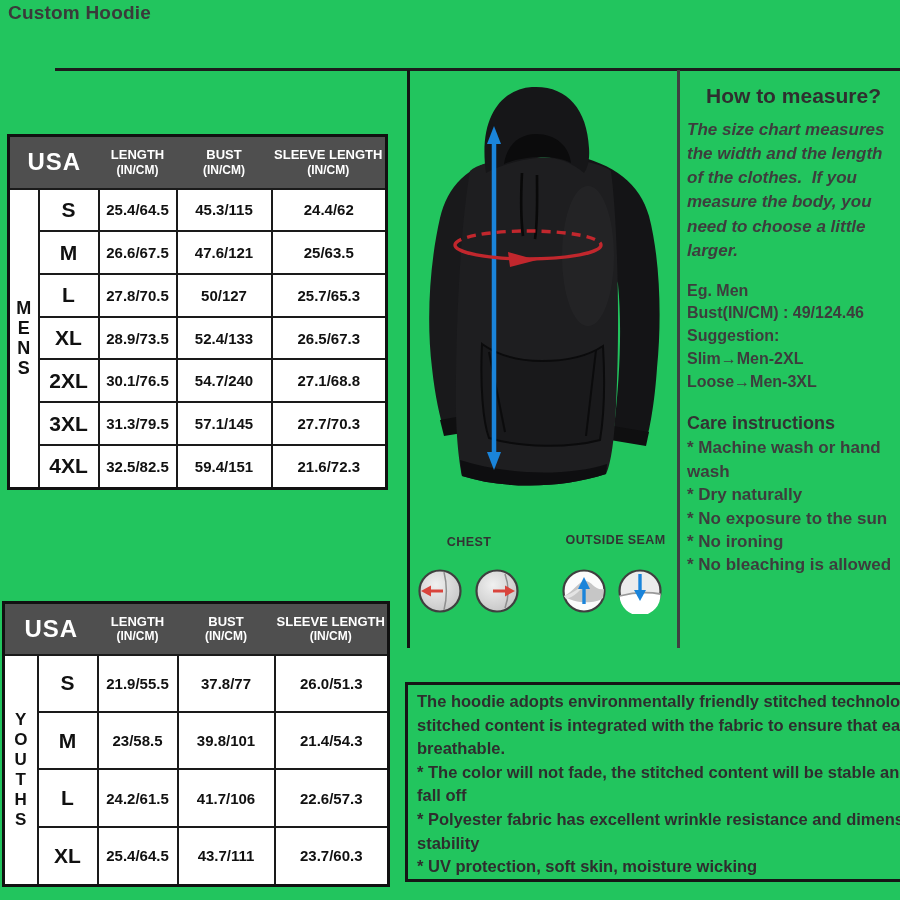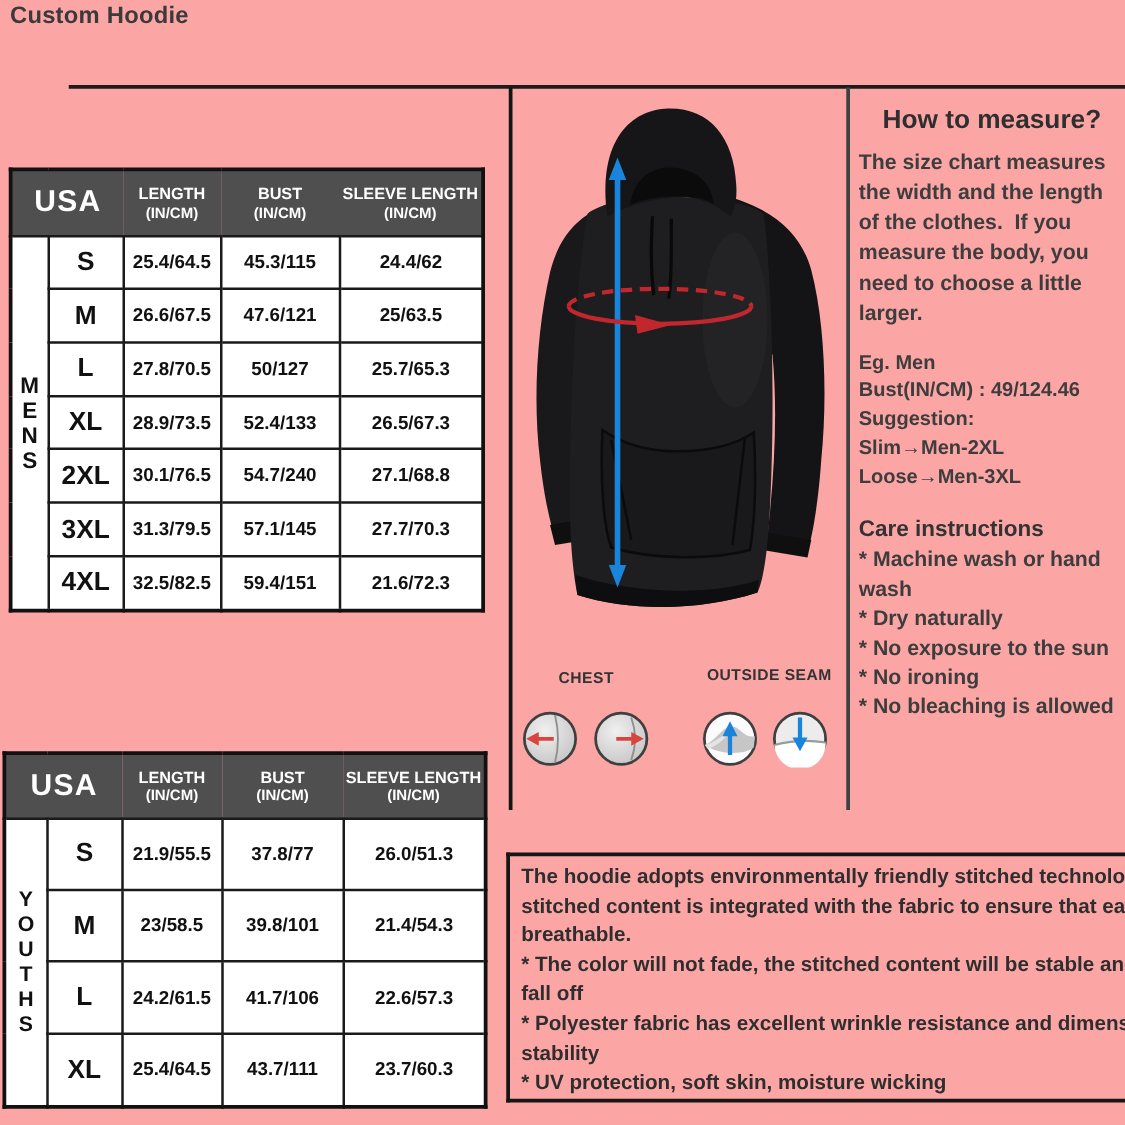--- a/index.html
+++ b/index.html
@@ -1,17 +1,17 @@
 <!DOCTYPE html>
 <html><head>
 <meta charset="utf-8">
 <style>
   html,body{margin:0;padding:0;background:#fff;}
   .canvas{
-    position:relative;width:900px;height:900px;background:#fca5a5;
+    position:relative;width:900px;height:900px;background:#22c55e;
     font-family:"Liberation Sans",sans-serif;color:#222;overflow:hidden;
   }
   
   .title-block{position:absolute;left:8px;top:2px;}
   .title-line1{font-size:19px;font-weight:700;color:#3a3a3a;letter-spacing:.2px;}
   .title-line2{font-size:20px;font-weight:700;color:#464646;margin-top:8px;white-space:pre-wrap;}
   
   .top-rule{position:absolute;left:55px;top:68px;width:845px;height:3px;background:#1c1c1c;}
   .hoodie-box{position:absolute;left:407px;top:70px;width:273px;height:578px;
     border-left:3px solid #141414;border-right:3px solid #404040;box-sizing:border-box;}
@@ -43,21 +43,21 @@
   .chest-label{left:24px;top:465px;width:70px;text-align:center;}
   .seam-label{left:148px;top:463px;width:115px;text-align:center;}
   .m-icon{position:absolute;width:46px;height:46px;}
   .icon-a{left:7px;top:498px;}
   .icon-b{left:64px;top:498px;}
   .icon-c{left:151px;top:498px;}
   .icon-d{left:207px;top:498px;}
   
   .measure-col{position:absolute;left:687px;top:84px;width:213px;color:#3d3d3d;}
   .measure-heading{font-size:21px;font-weight:700;color:#2f2f2f;text-align:center;margin:0 0 10px 0;}
-  .measure-body{font-size:17px;font-weight:600;line-height:1.42;white-space:pre-wrap;margin:0;}
+  .measure-body{font-size:17px;font-weight:600;line-height:1.42;white-space:pre-wrap;margin:0;font-style:italic;}
   .example-block{margin-top:17px;font-size:16px;font-weight:600;line-height:1.42;}
   .example-line{white-space:pre-wrap;}
   .care-block{margin-top:18px;font-size:17px;font-weight:600;line-height:1.38;}
   .care-heading{font-size:18px;font-weight:600;color:#333;}
   .care-item{white-space:normal;}
   
   .desc-par{font-size:16.5px;font-weight:600;color:#2e2e2e;line-height:1.43;margin:0;white-space:pre-wrap;}
 </style>
 </head>
 <body>

